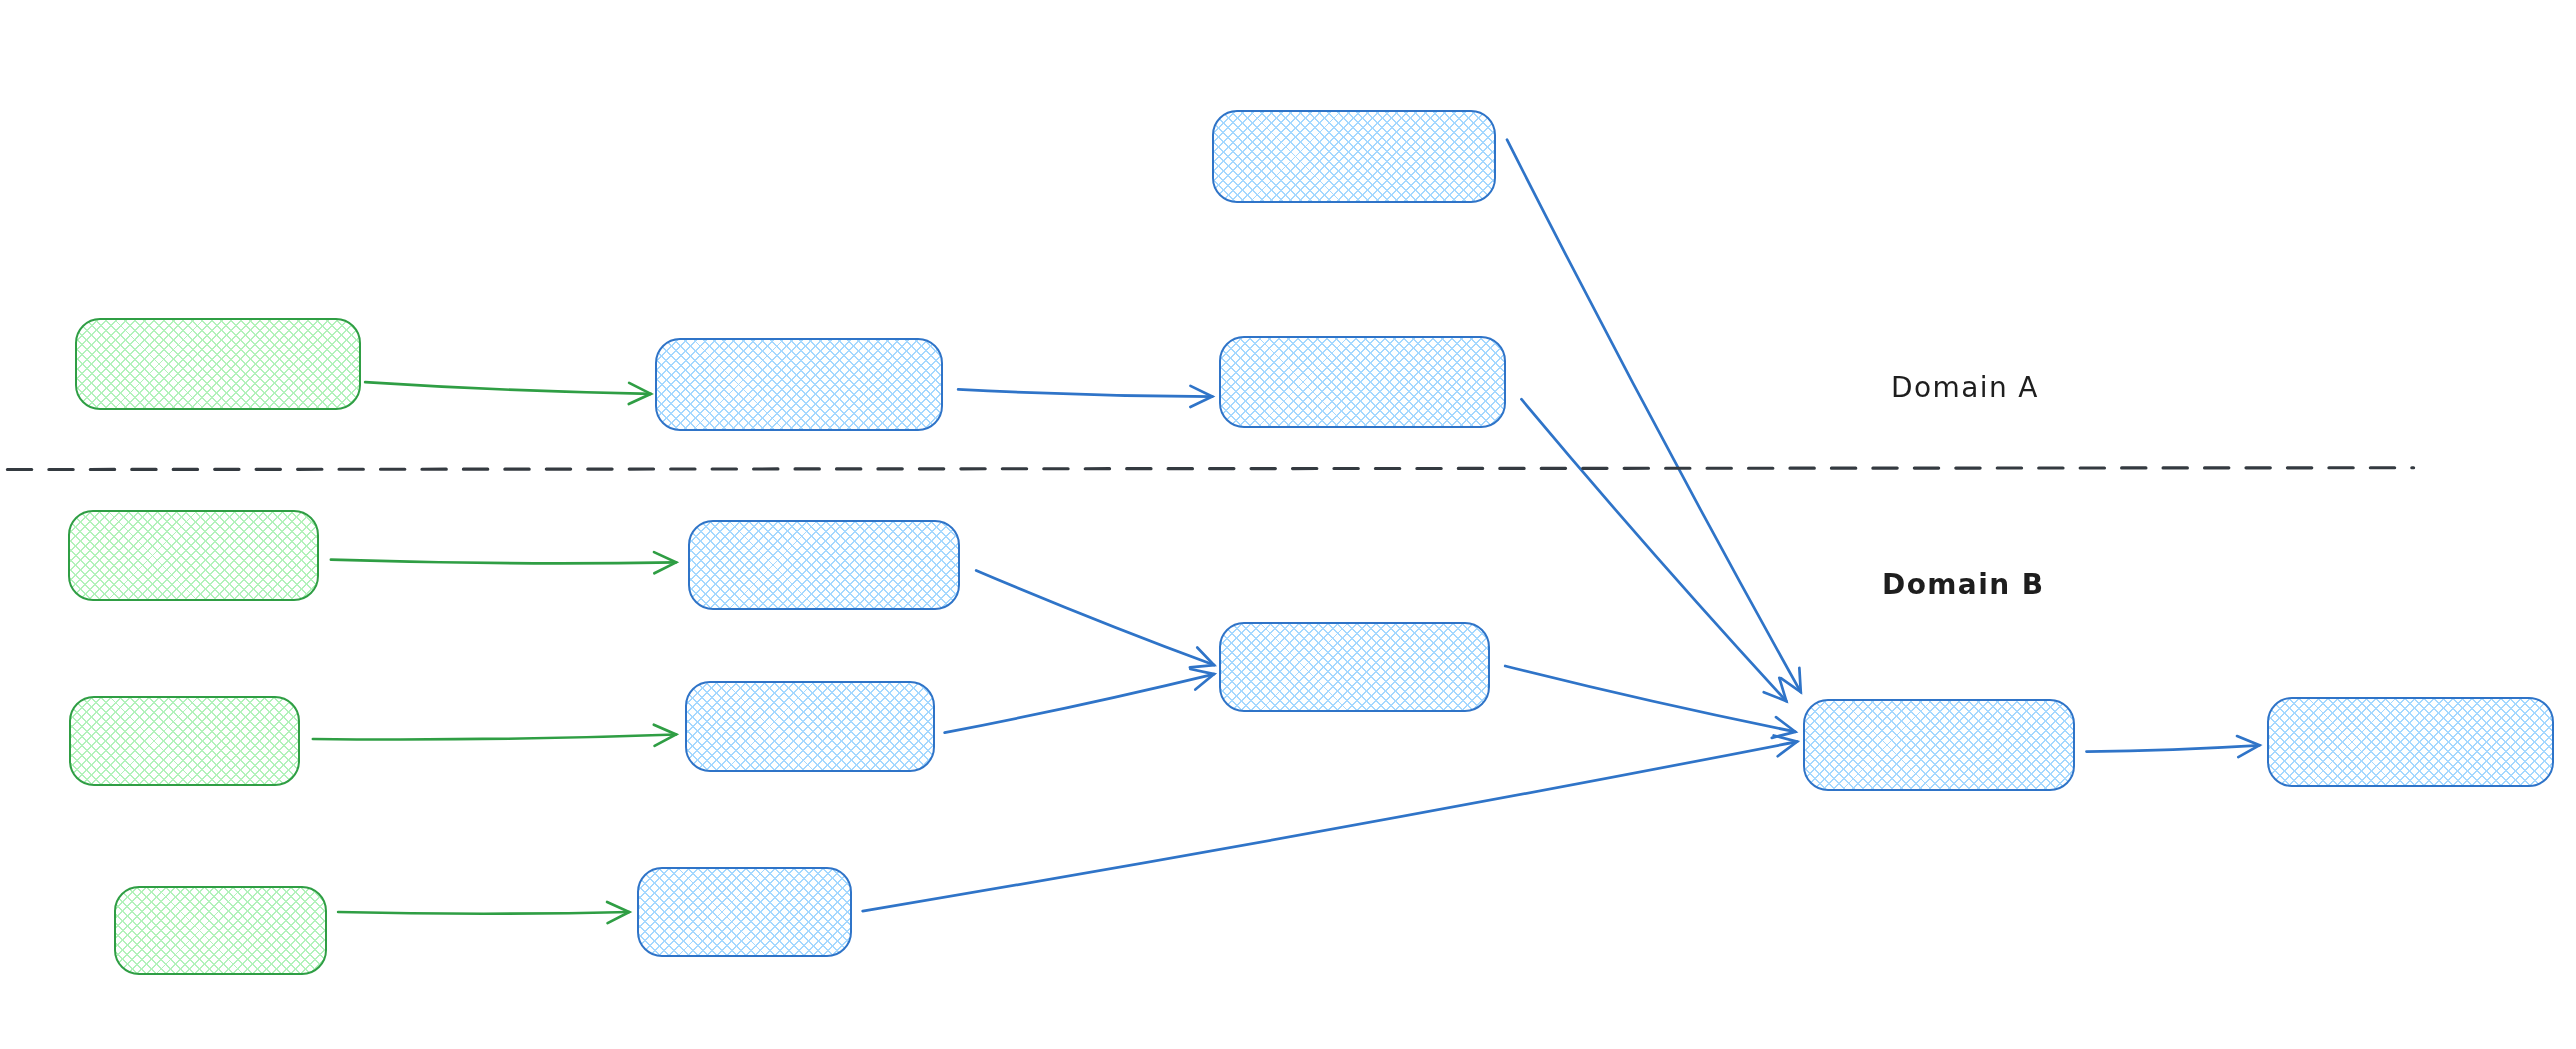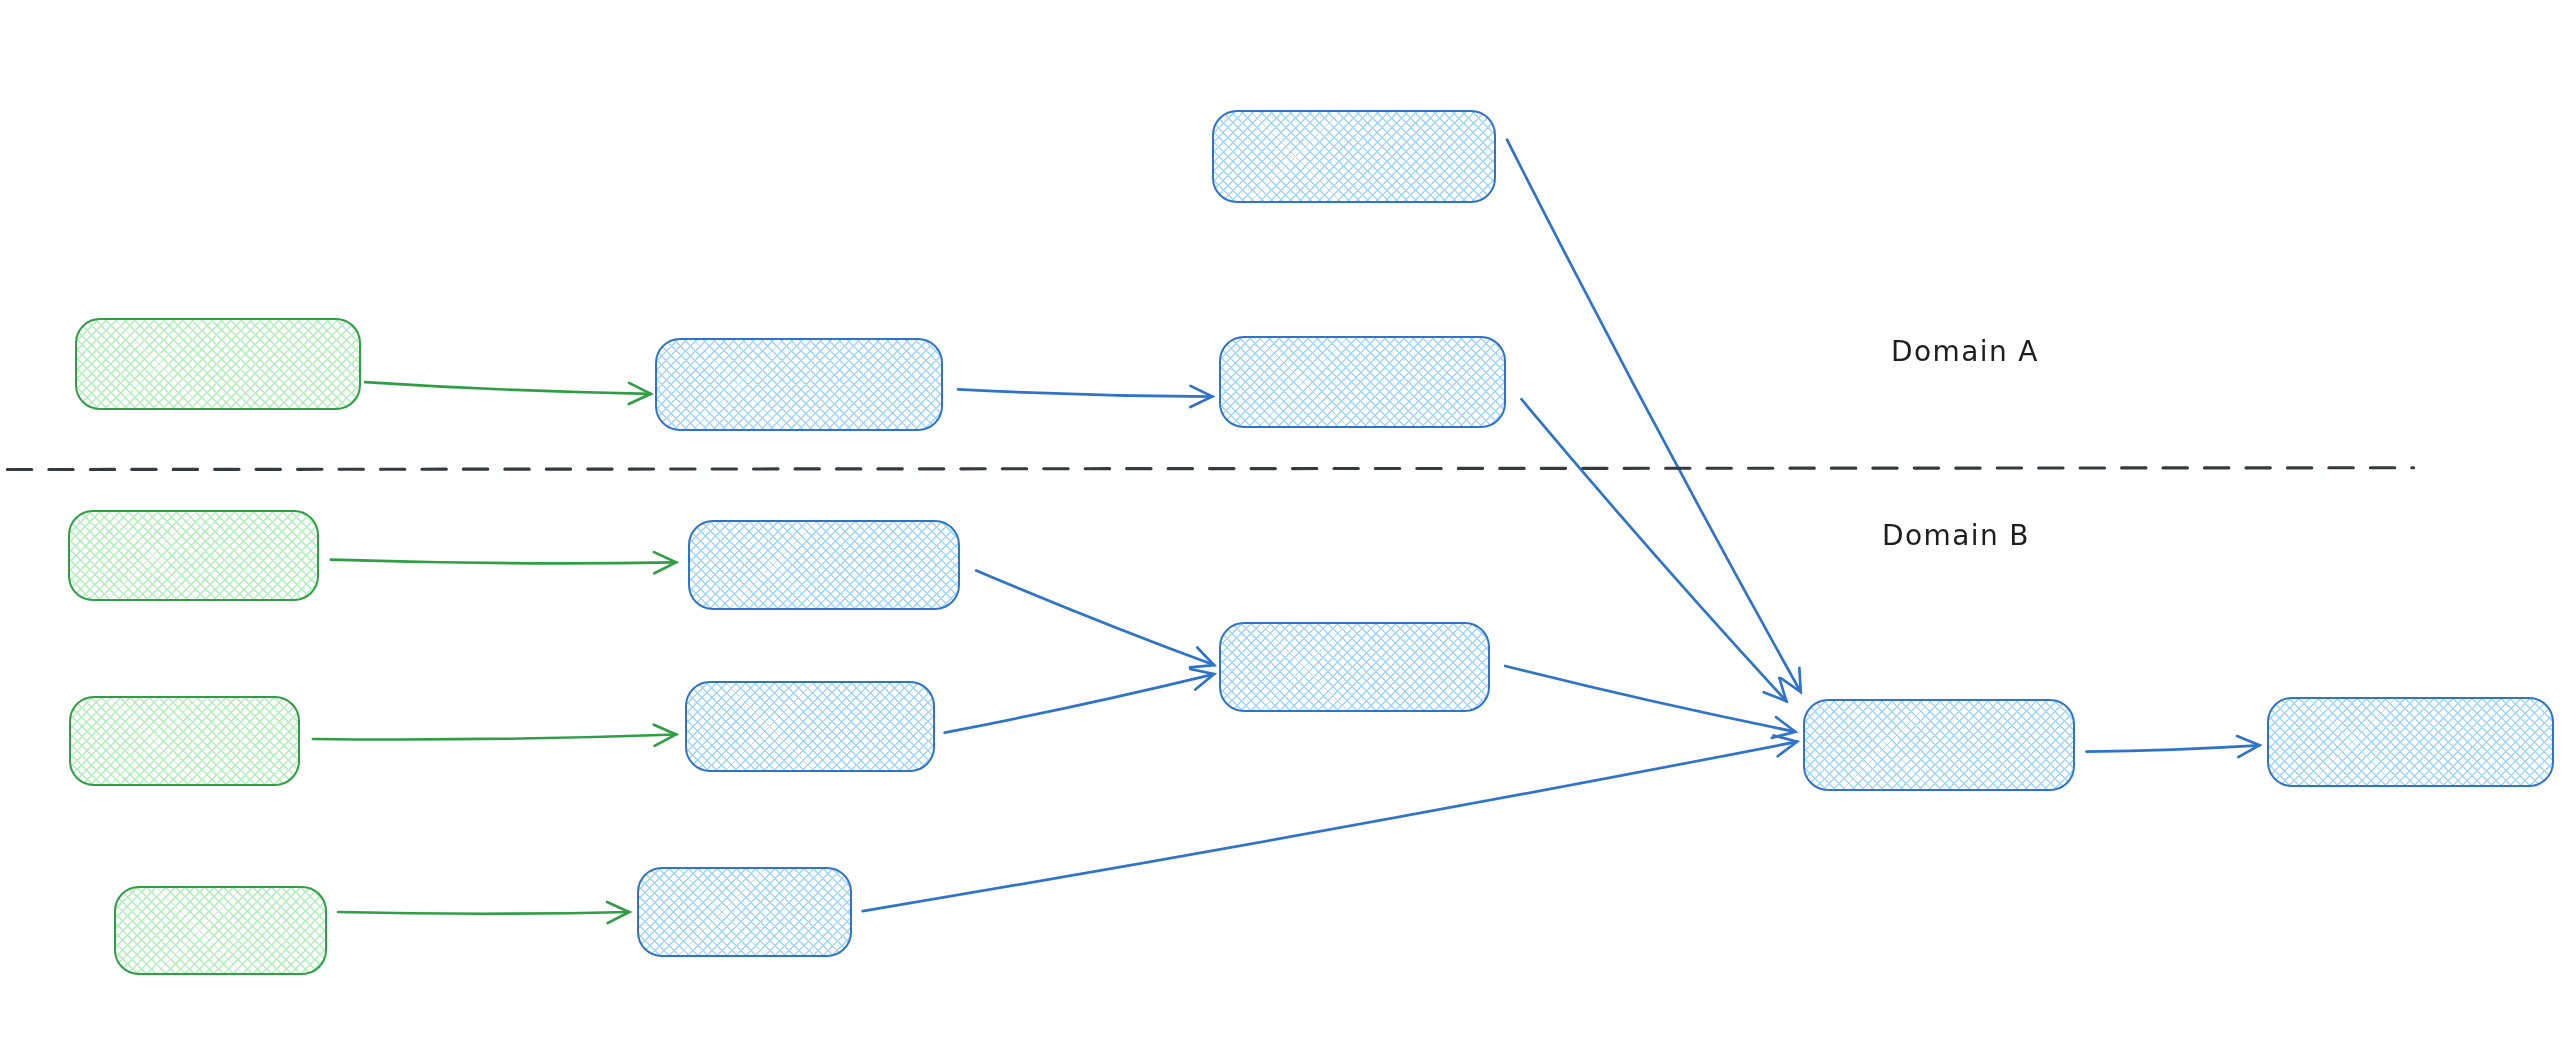--- a/index.html
+++ b/index.html
@@ -11,21 +11,21 @@
       repeating-linear-gradient(45deg, var(--blue-fill) 0px, var(--blue-fill) 1.4px, transparent 1.4px, transparent 6.8px),
       repeating-linear-gradient(135deg, var(--blue-fill) 0px, var(--blue-fill) 1.4px, transparent 1.4px, transparent 6.8px);
   }
   .node.green{
     border-color:var(--green-stroke);
     background-image:
       repeating-linear-gradient(45deg, var(--green-fill) 0px, var(--green-fill) 1.4px, transparent 1.4px, transparent 6.8px),
       repeating-linear-gradient(135deg, var(--green-fill) 0px, var(--green-fill) 1.4px, transparent 1.4px, transparent 6.8px);
   }
   #edges{position:absolute;left:0;top:0;pointer-events:none;}
-  .label{position:absolute;color:var(--label-text);font-weight:500;letter-spacing:1.4px;white-space:nowrap;}
+  .label{position:absolute;color:var(--label-text);font-weight:500;letter-spacing:1.4px;white-space:nowrap;margin-top:36px;}
 </style>
 </head>
 <body>
 
 <div id="canvas" style="width: 2576px; height: 1049px;">
   <svg id="edges" width="2576" height="1049" viewBox="0 0 2858 1164">
       <path d="M 405 424 Q 563.344 434.304 722 437" stroke="#2f9e44" stroke-width="3" fill="none" stroke-linecap="round"></path>
       <path d="M 697.4919024700612 448.3293051624098 L 722 437 L 697.8909726709433 424.84455672355824" stroke="#2f9e44" stroke-width="3" fill="none" stroke-linecap="round"></path>
       <path d="M 1063 432 Q 1203.904 439.384 1345 440" stroke="#2f74c8" stroke-width="3" fill="none" stroke-linecap="round"></path>
       <path d="M 1320.6368879058004 451.63781633664445 L 1345 440 L 1320.739431958354 428.1499013381041" stroke="#2f74c8" stroke-width="3" fill="none" stroke-linecap="round"></path>
@@ -60,15 +60,15 @@
       <div class="node green" style="left: 69px; top: 696px; width: 231px; height: 90px;"></div>
       <div class="node green" style="left: 114px; top: 886px; width: 213px; height: 89px;"></div>
       <div class="node blue" style="left: 688px; top: 520px; width: 272px; height: 90px;"></div>
       <div class="node blue" style="left: 685px; top: 681px; width: 250px; height: 91px;"></div>
       <div class="node blue" style="left: 637px; top: 867px; width: 215px; height: 90px;"></div>
       <div class="node blue" style="left: 1219px; top: 622px; width: 271px; height: 90px;"></div>
       <div class="node blue" style="left: 1803px; top: 699px; width: 272px; height: 92px;"></div>
       <div class="node blue" style="left: 2267px; top: 697px; width: 287px; height: 90px;"></div>
     </div>
   <div class="label" style="left: 1891px; top: 335px; font-size: 28px;">Domain A</div>
-  <div class="label" style="left: 1882px; top: 519px; font-size: 28px;">Domain B</div>
+  <div class="label" style="left: 1882px; top: 532px; font-size: 28px; font-weight: bold;">Domain B</div>
 </div>
 
 
 </body></html>

